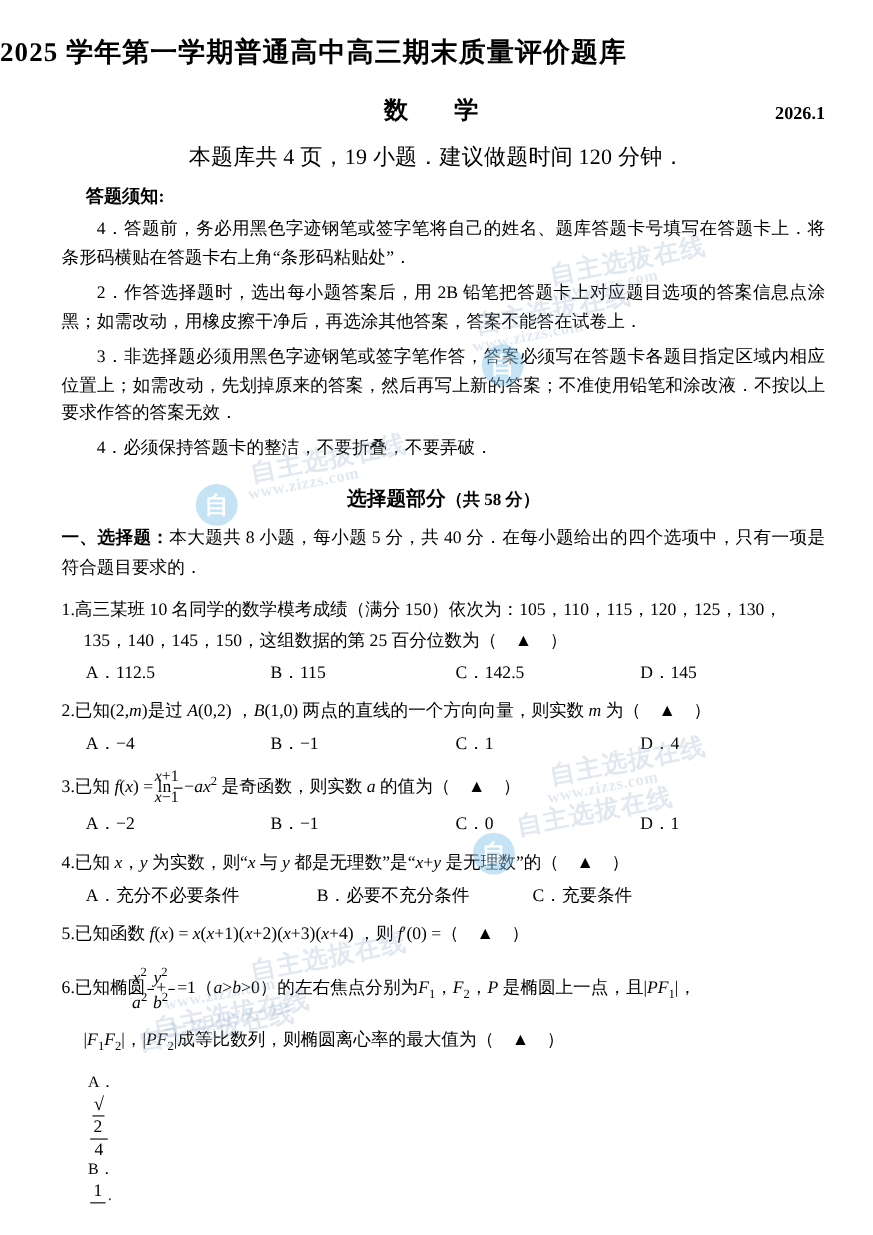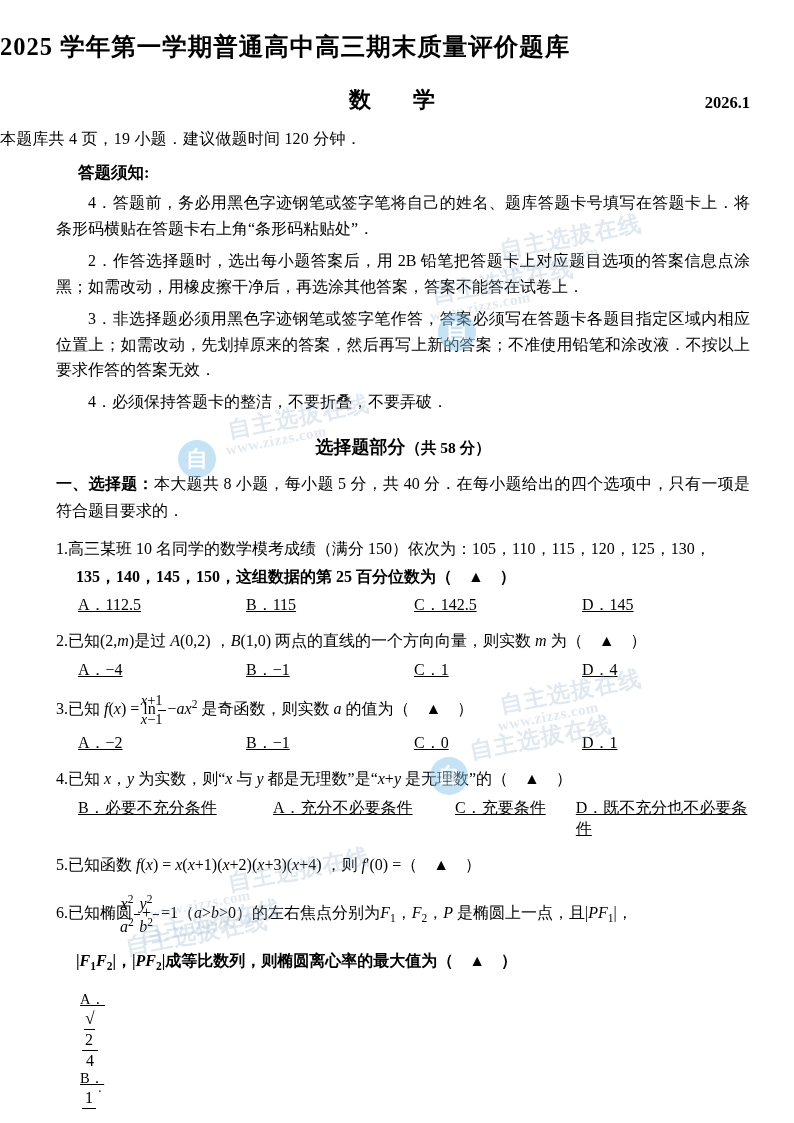--- a/index.html
+++ b/index.html
@@ -73,21 +73,22 @@
   }
   .date {
     position: absolute;
     right: 44px;
     bottom: 2px;
     font-size: 16.5px;
     font-weight: bold;
     font-family: "Liberation Serif", serif;
   }
   .meta-line {
-    font-size: 16px;
+    text-align: center;
+    font-size: 20px;
     margin-top: 14px;
     letter-spacing: 0.2px;
   }
 
   
   .body-wrap {
     padding: 0 44px 0 56px;
   }
   .notice-title {
     font-size: 16.5px;
@@ -130,28 +131,26 @@
     text-align: justify;
   }
   .q .hang {
     display: block;
     padding-left: 20px;
     text-indent: -20px;
   }
   .q .cont {
     display: block;
     padding-left: 20px;
-    font-weight: bold;
   }
   .opts {
     display: flex;
     font-size: 16px;
     margin-top: 5px;
     padding-left: 22px;
-    text-decoration: underline;
   }
   .opts > div { }
   .opts.even > div { width: 25%; }
   .opts.cond > div:nth-child(1) { width: 210px; }
   .opts.cond > div:nth-child(2) { width: 196px; }
   .opts.cond > div:nth-child(3) { width: 130px; }
   .opts.frac > div { width: 25%; }
 
   
   .it { font-style: italic; font-family: "Liberation Serif", serif; }
@@ -268,24 +267,23 @@
       <div>B．−1</div>
       <div>C．0</div>
       <div>D．1</div>
     </div>
 
     
     <div class="q">
       <span class="hang"><span>4.</span>已知 <span class="it">x</span>，<span class="it">y</span> 为实数，则“<span class="it">x</span> 与 <span class="it">y</span> 都是无理数”是“<span class="it">x</span>+<span class="it">y</span> 是无理数”的（　▲　）</span>
     </div>
     <div class="opts cond">
+      <div>A．充分不必要条件</div>
       <div>B．必要不充分条件</div>
-      <div>A．充分不必要条件</div>
       <div>C．充要条件</div>
-      <div>D．既不充分也不必要条件</div>
     </div>
 
     
     <div class="q">
       <span class="hang"><span>5.</span>已知函数 <span class="it">f</span>(<span class="it">x</span>) = <span class="it">x</span>(<span class="it">x</span>+1)(<span class="it">x</span>+2)(<span class="it">x</span>+3)(<span class="it">x</span>+4) ，则 <span class="it">f</span>′(0) =（　▲　）</span>
     </div>
 
     
     <div class="q" style="margin-top:14px;">
       <span class="hang"><span>6.</span>已知椭圆<span class="frac big"><span class="num"><span class="it">x</span><sup>2</sup></span><span class="den"><span class="it">a</span><sup>2</sup></span></span>+<span class="frac big"><span class="num"><span class="it">y</span><sup>2</sup></span><span class="den"><span class="it">b</span><sup>2</sup></span></span>=1（<span class="it">a</span>&gt;<span class="it">b</span>&gt;0）的左右焦点分别为<span class="it">F</span><sub>1</sub>，<span class="it">F</span><sub>2</sub>，<span class="it">P</span> 是椭圆上一点，且|<span class="it">PF</span><sub>1</sub>|，</span>

